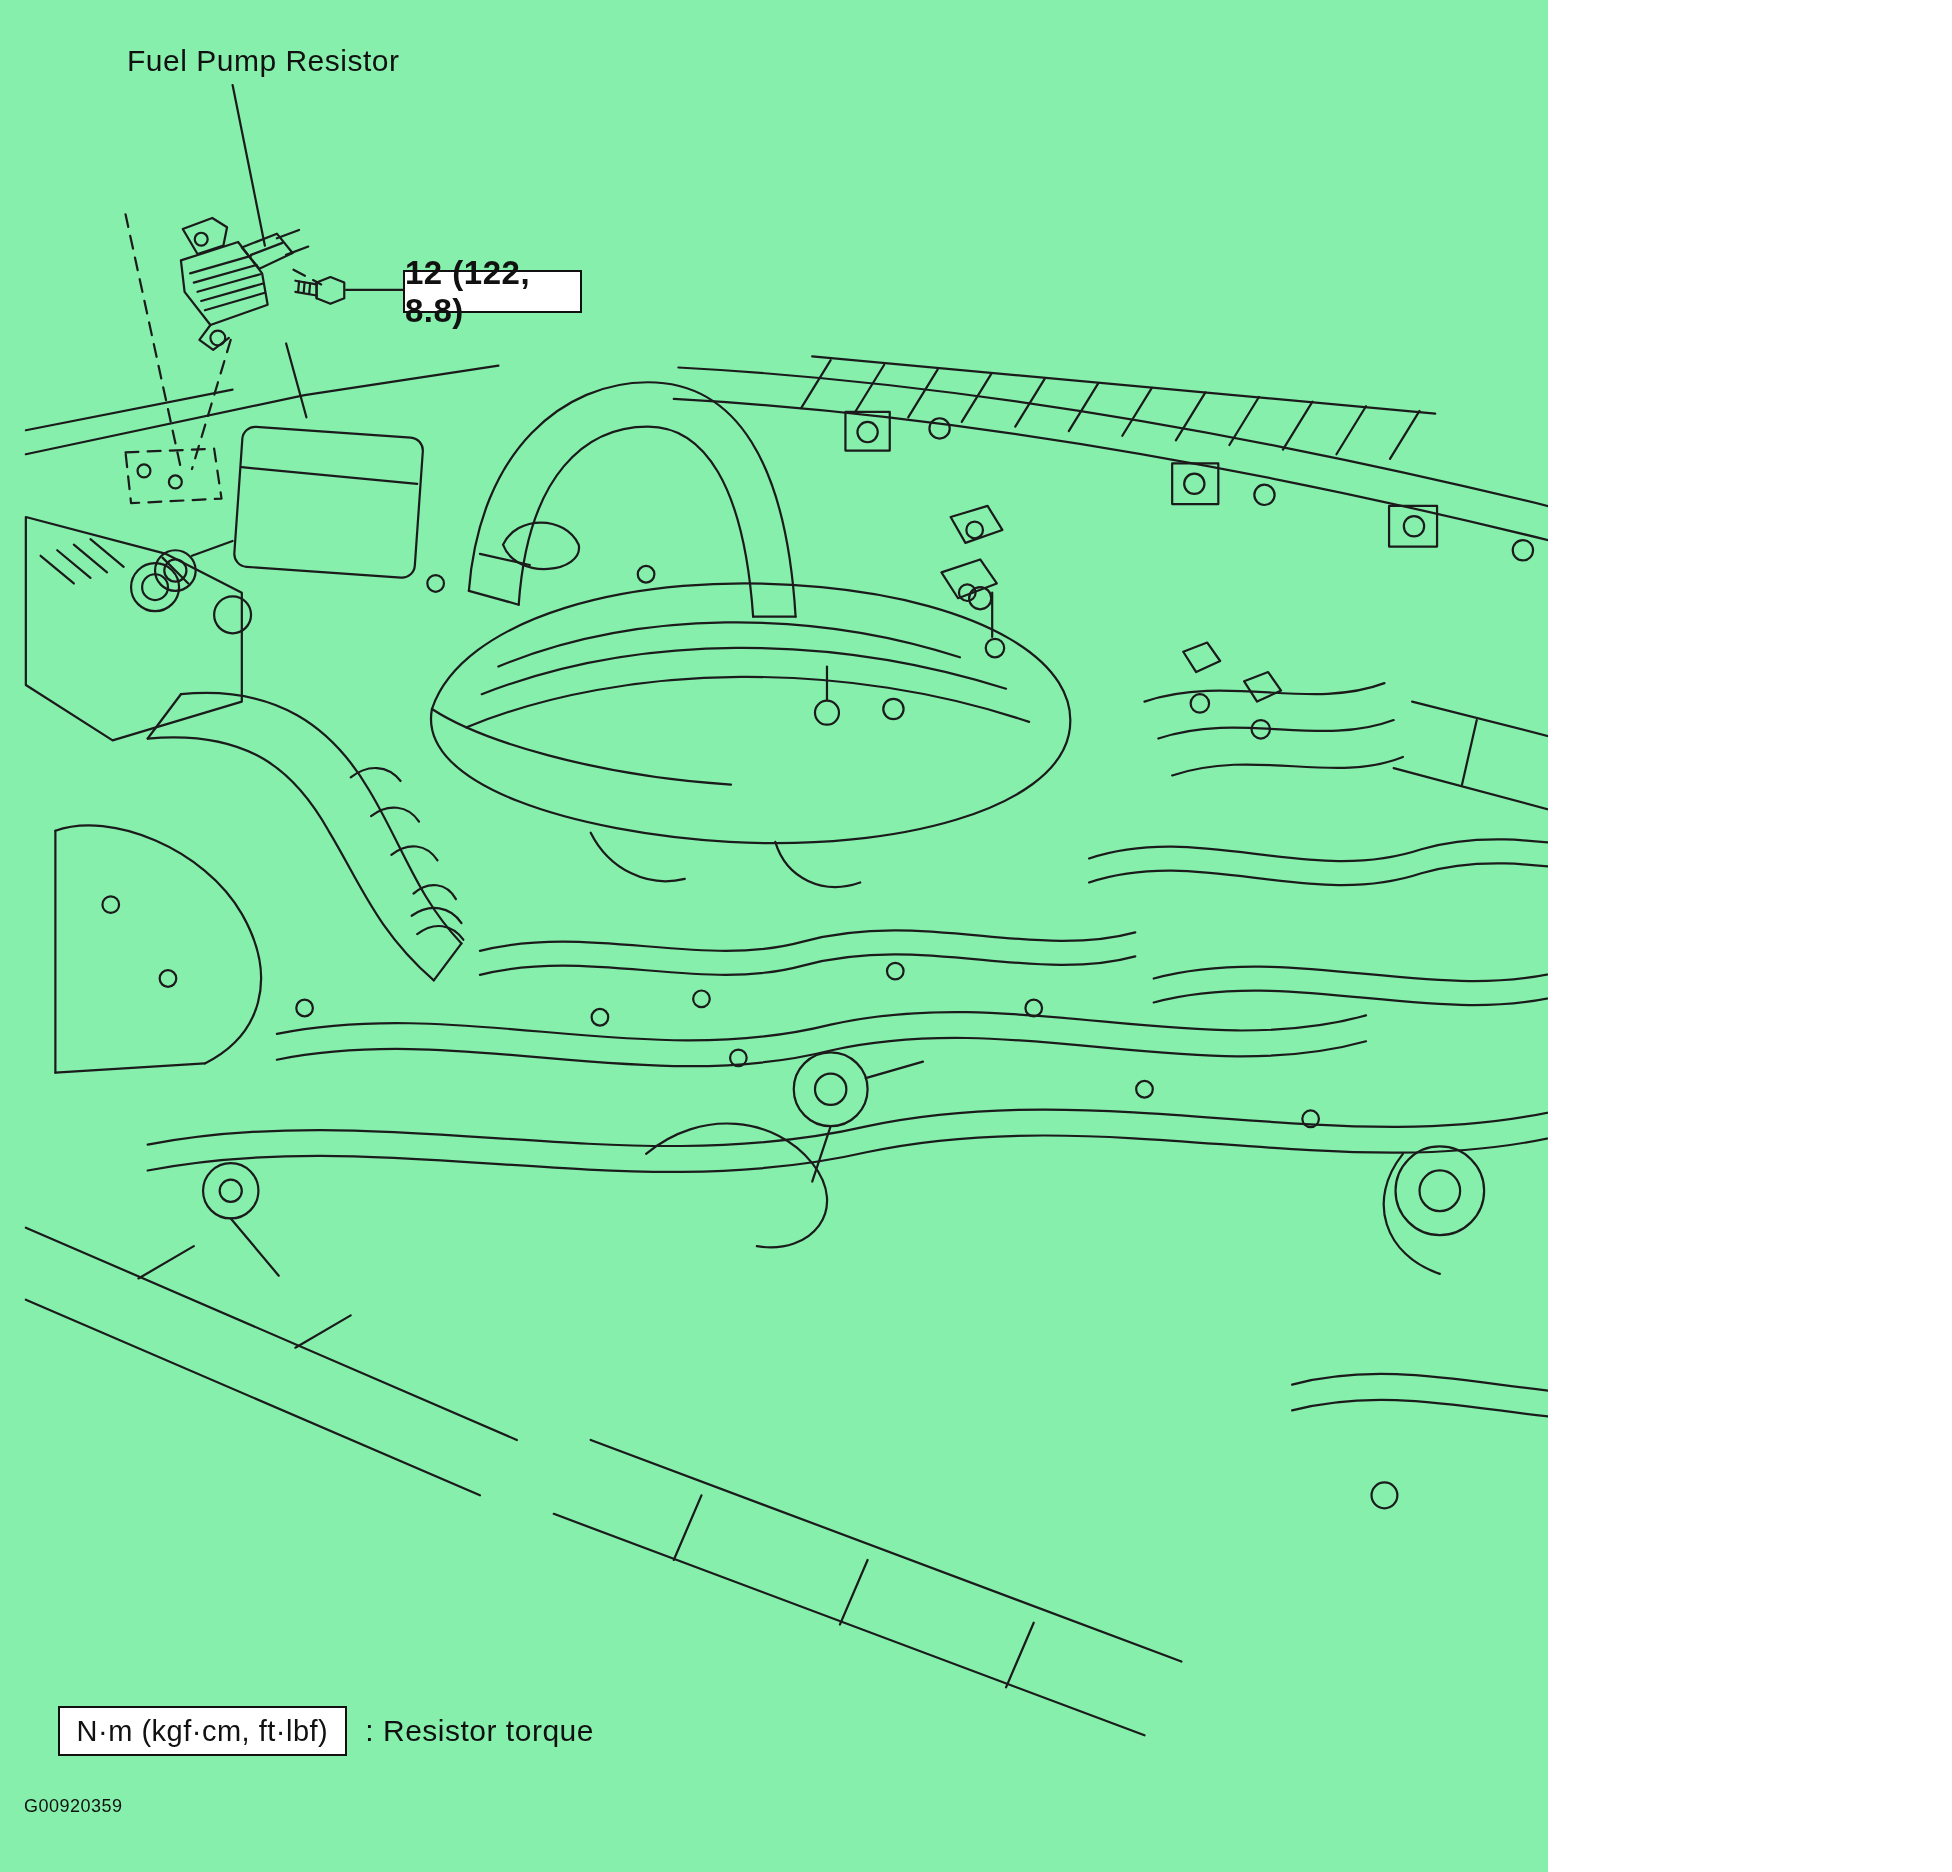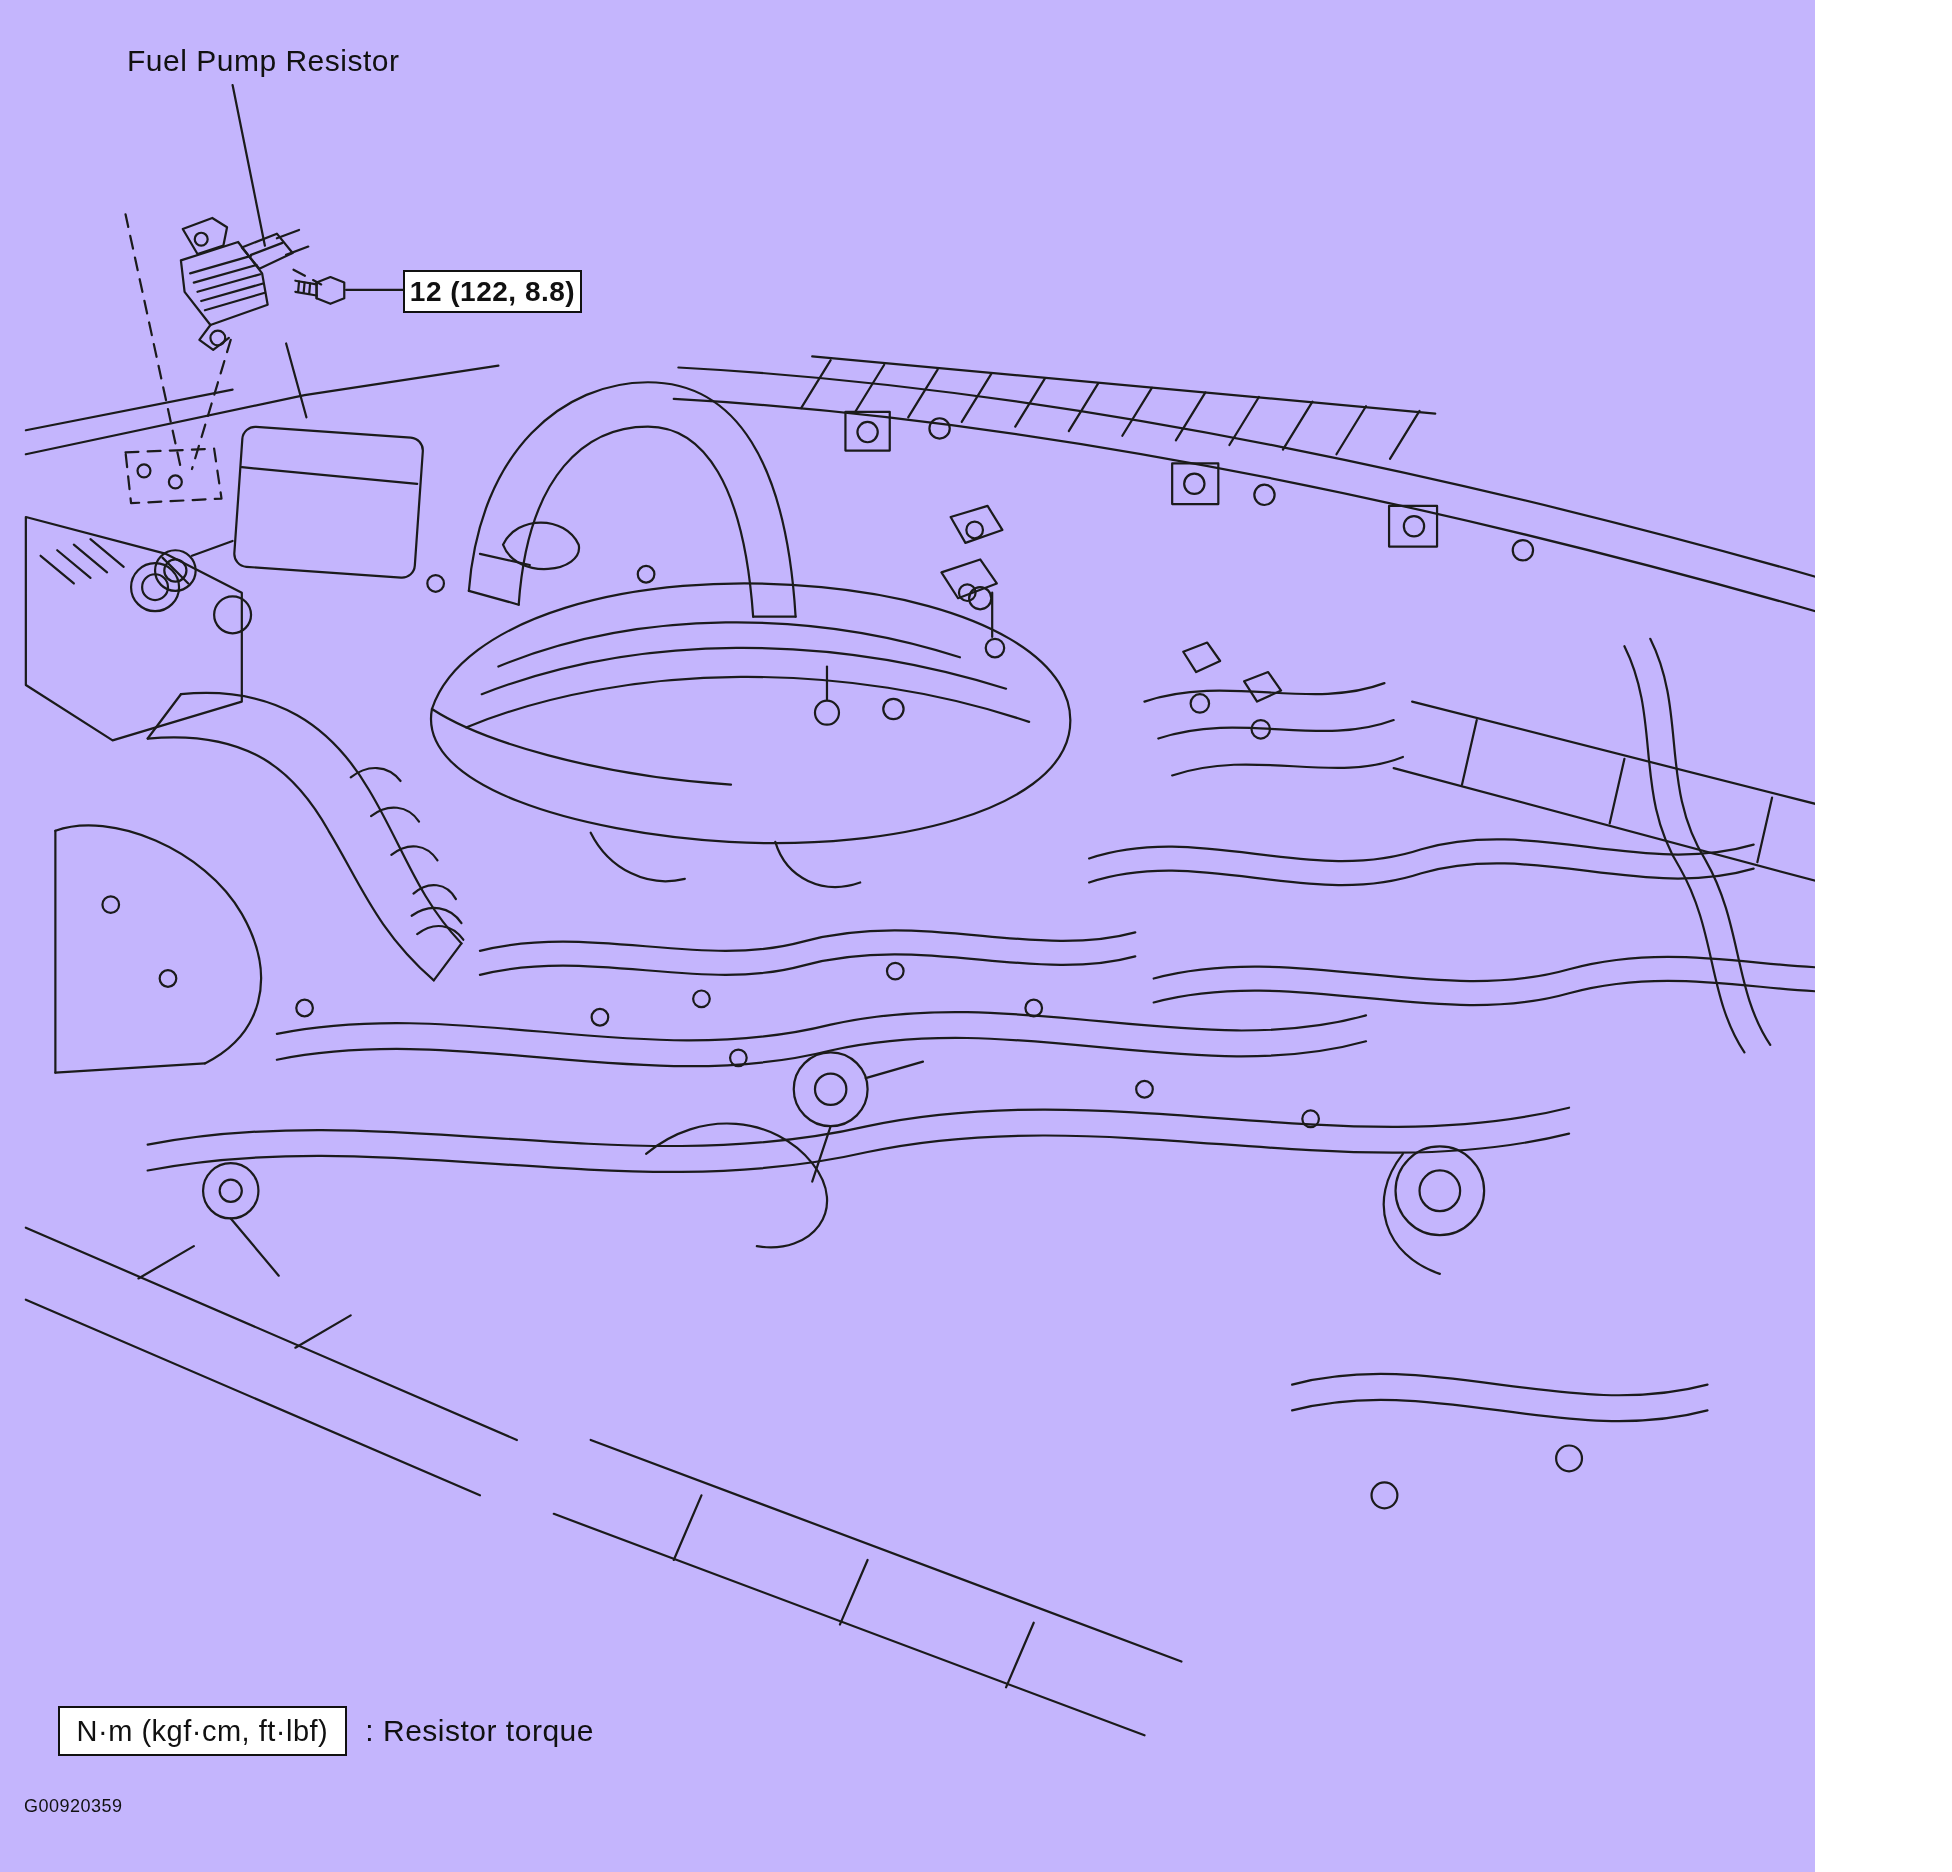--- a/index.html
+++ b/index.html
@@ -1,33 +1,33 @@
 <!DOCTYPE html>
 <html style="font-size:14.8px"><head>
 <meta charset="utf-8">
 <style>
   html,body{margin:0;padding:0;background:#ffffff;}
   .page{
     position:relative;
-    width:1815px;height:1873px;
-    background:#c4b5fd;
+    width:1548px;height:1873px;
+    background:#86efac;
     font-family:"Liberation Sans", sans-serif;
     color:#111;
     overflow:hidden;
   }
   .art{position:absolute;left:0;top:0;width:1953px;height:1873px;}
   .callout-label{
     position:absolute;left:127px;top:44px;
     font-size:30px;letter-spacing:0.5px;color:#111;
   }
   .torque-box{
     position:absolute;left:403px;top:270px;width:175px;height:39px;
     border:2.8px solid #111;background:#fff;
     display:flex;align-items:center;justify-content:center;
-    font-size:28px;font-weight:bold;letter-spacing:0.5px;
+    font-size:33px;font-weight:bold;letter-spacing:0.5px;
   }
   .legend-row{
     position:absolute;left:28px;top:1706px;
     display:flex;align-items:center;gap:18.5px;margin-left:30px;
   }
   .legend-units-box{
     border:2.8px solid #111;background:#fff;
     padding:6.5px 16.6px;
     font-size:29px;letter-spacing:0.5px;white-space:nowrap;
   }

